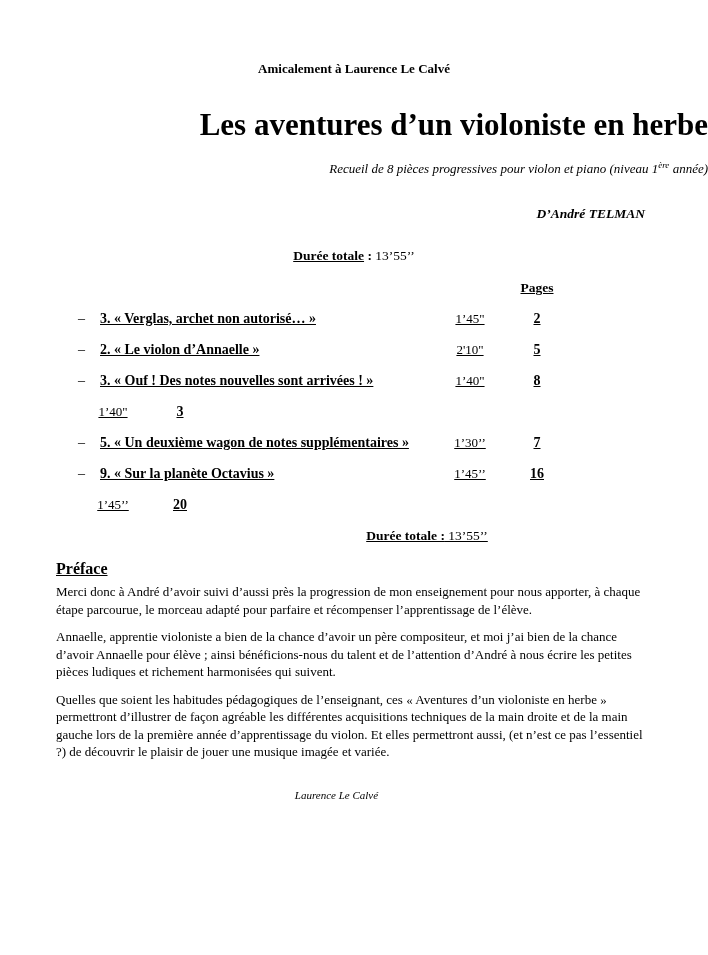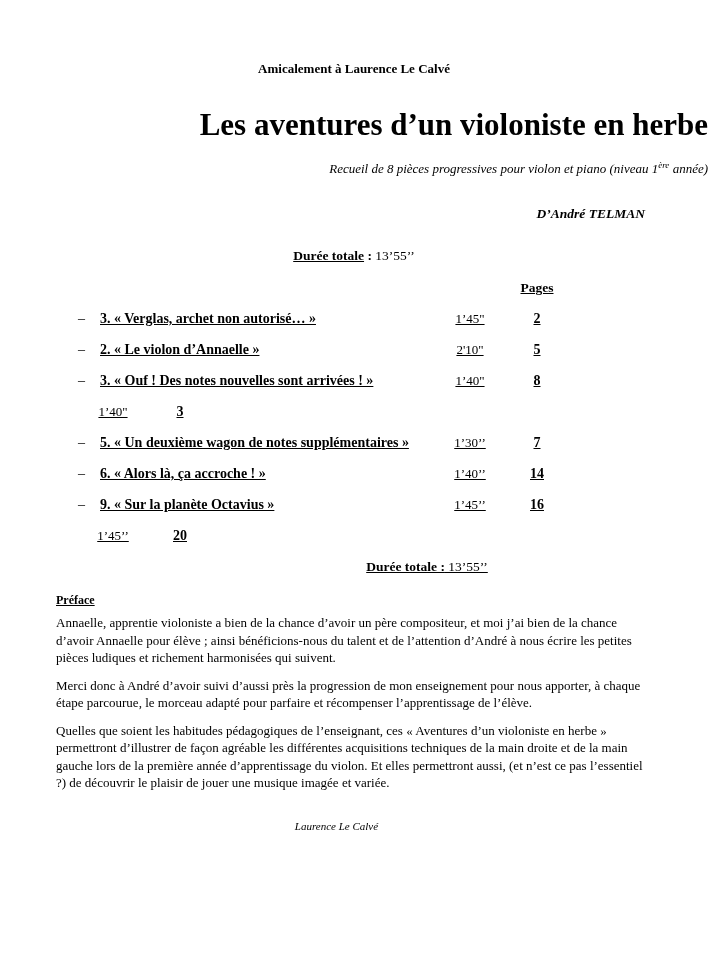--- a/index.html
+++ b/index.html
@@ -72,21 +72,21 @@
   .toc-total {
     padding-left:146px;
     text-align:center;
     font-size:13.5px;
     line-height:18px;
   }
   .toc-total .label { font-weight:bold; }
   .preface { margin-top:14px; padding:0 56px; }
   .preface-heading {
     margin:0 0 4px 0;
-    font-size:12px;
+    font-size:16px;
     font-weight:bold;
     text-decoration:underline;
     line-height:20px;
   }
   .preface p {
     margin:0 0 10px 0;
     font-size:13px;
     line-height:17.5px;
   }
   .signature {
@@ -143,42 +143,37 @@
       <div class="toc-duration">1’40"</div>
       <div class="toc-page">3</div>
     </div>
 
     <div class="toc-row">
       <div class="toc-title"><span class="dash">–</span><span>5. « Un deuxième wagon de notes supplémentaires »</span></div>
       <div class="toc-duration">1’30’’</div>
       <div class="toc-page">7</div>
     </div>
 
-    <div class="toc-row">
-      <div class="toc-title"><span class="dash">–</span><span>6. « Alors là, ça accroche ! »</span></div>
-      <div class="toc-duration">1’40’’</div>
-      <div class="toc-page">14</div>
-    </div>
 
     <div class="toc-row">
       <div class="toc-title"><span class="dash">–</span><span>9. « Sur la planète Octavius »</span></div>
       <div class="toc-duration">1’45’’</div>
       <div class="toc-page">16</div>
     </div>
 
     <div class="toc-row">
       <div class="toc-duration">1’45’’</div>
       <div class="toc-page">20</div>
     </div>
 
     <div class="toc-total"><span class="label">Durée totale :</span><span> 13’55’’</span></div>
 
   </div>
 
   <div class="preface">
     <h2 class="preface-heading">Préface</h2>
+    <p>Merci donc à André d’avoir suivi d’aussi près la progression de mon enseignement pour nous apporter, à chaque étape parcourue, le morceau adapté pour parfaire et récompenser l’apprentissage de l’élève.</p>
     <p>Annaelle, apprentie violoniste a bien de la chance d’avoir un père compositeur, et moi j’ai bien de la chance d’avoir Annaelle pour élève ; ainsi bénéficions-nous du talent et de l’attention d’André à nous écrire les petites pièces ludiques et richement harmonisées qui suivent.</p>
-    <p>Merci donc à André d’avoir suivi d’aussi près la progression de mon enseignement pour nous apporter, à chaque étape parcourue, le morceau adapté pour parfaire et récompenser l’apprentissage de l’élève.</p>
     <p>Quelles que soient les habitudes pédagogiques de l’enseignant, ces « Aventures d’un violoniste en herbe » permettront d’illustrer de façon agréable les différentes acquisitions techniques de la main droite et de la main gauche lors de la première année d’apprentissage du violon. Et elles permettront aussi, (et n’est ce pas l’essentiel ?) de découvrir le plaisir de jouer une musique imagée et variée.</p>
     <div class="signature">Laurence Le Calvé</div>
   </div>
 
 </div>
 
 </body></html>

